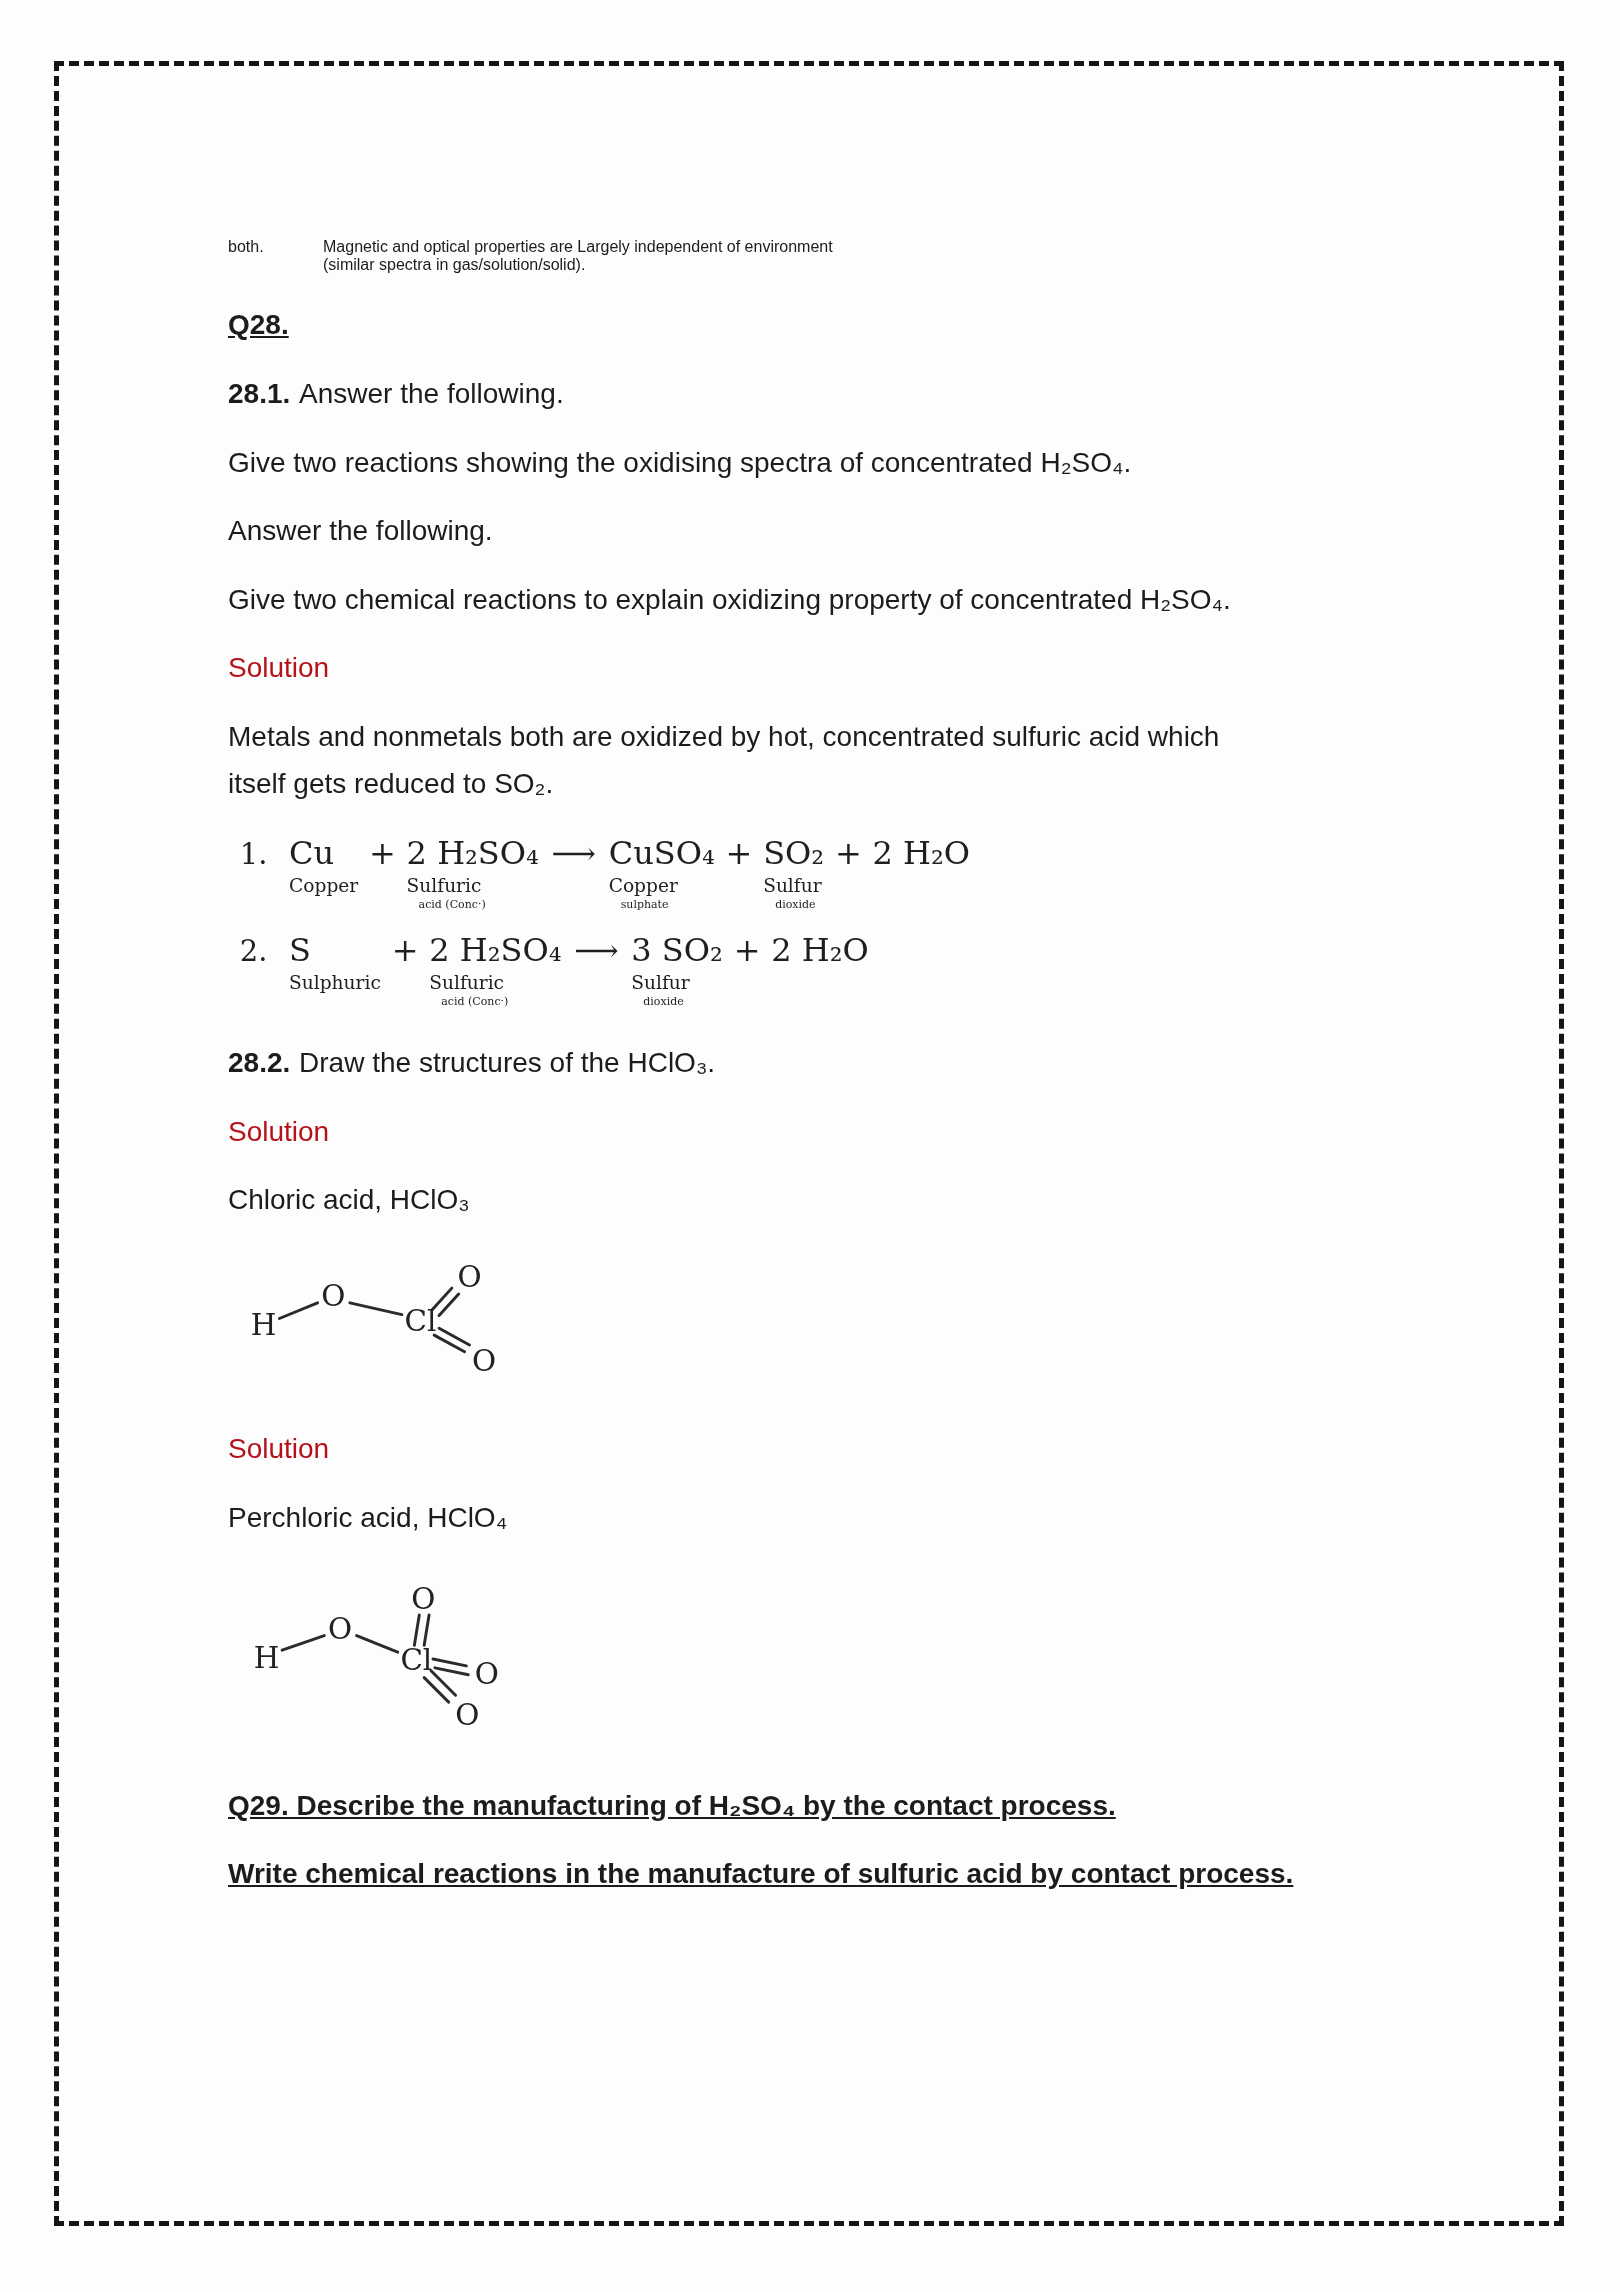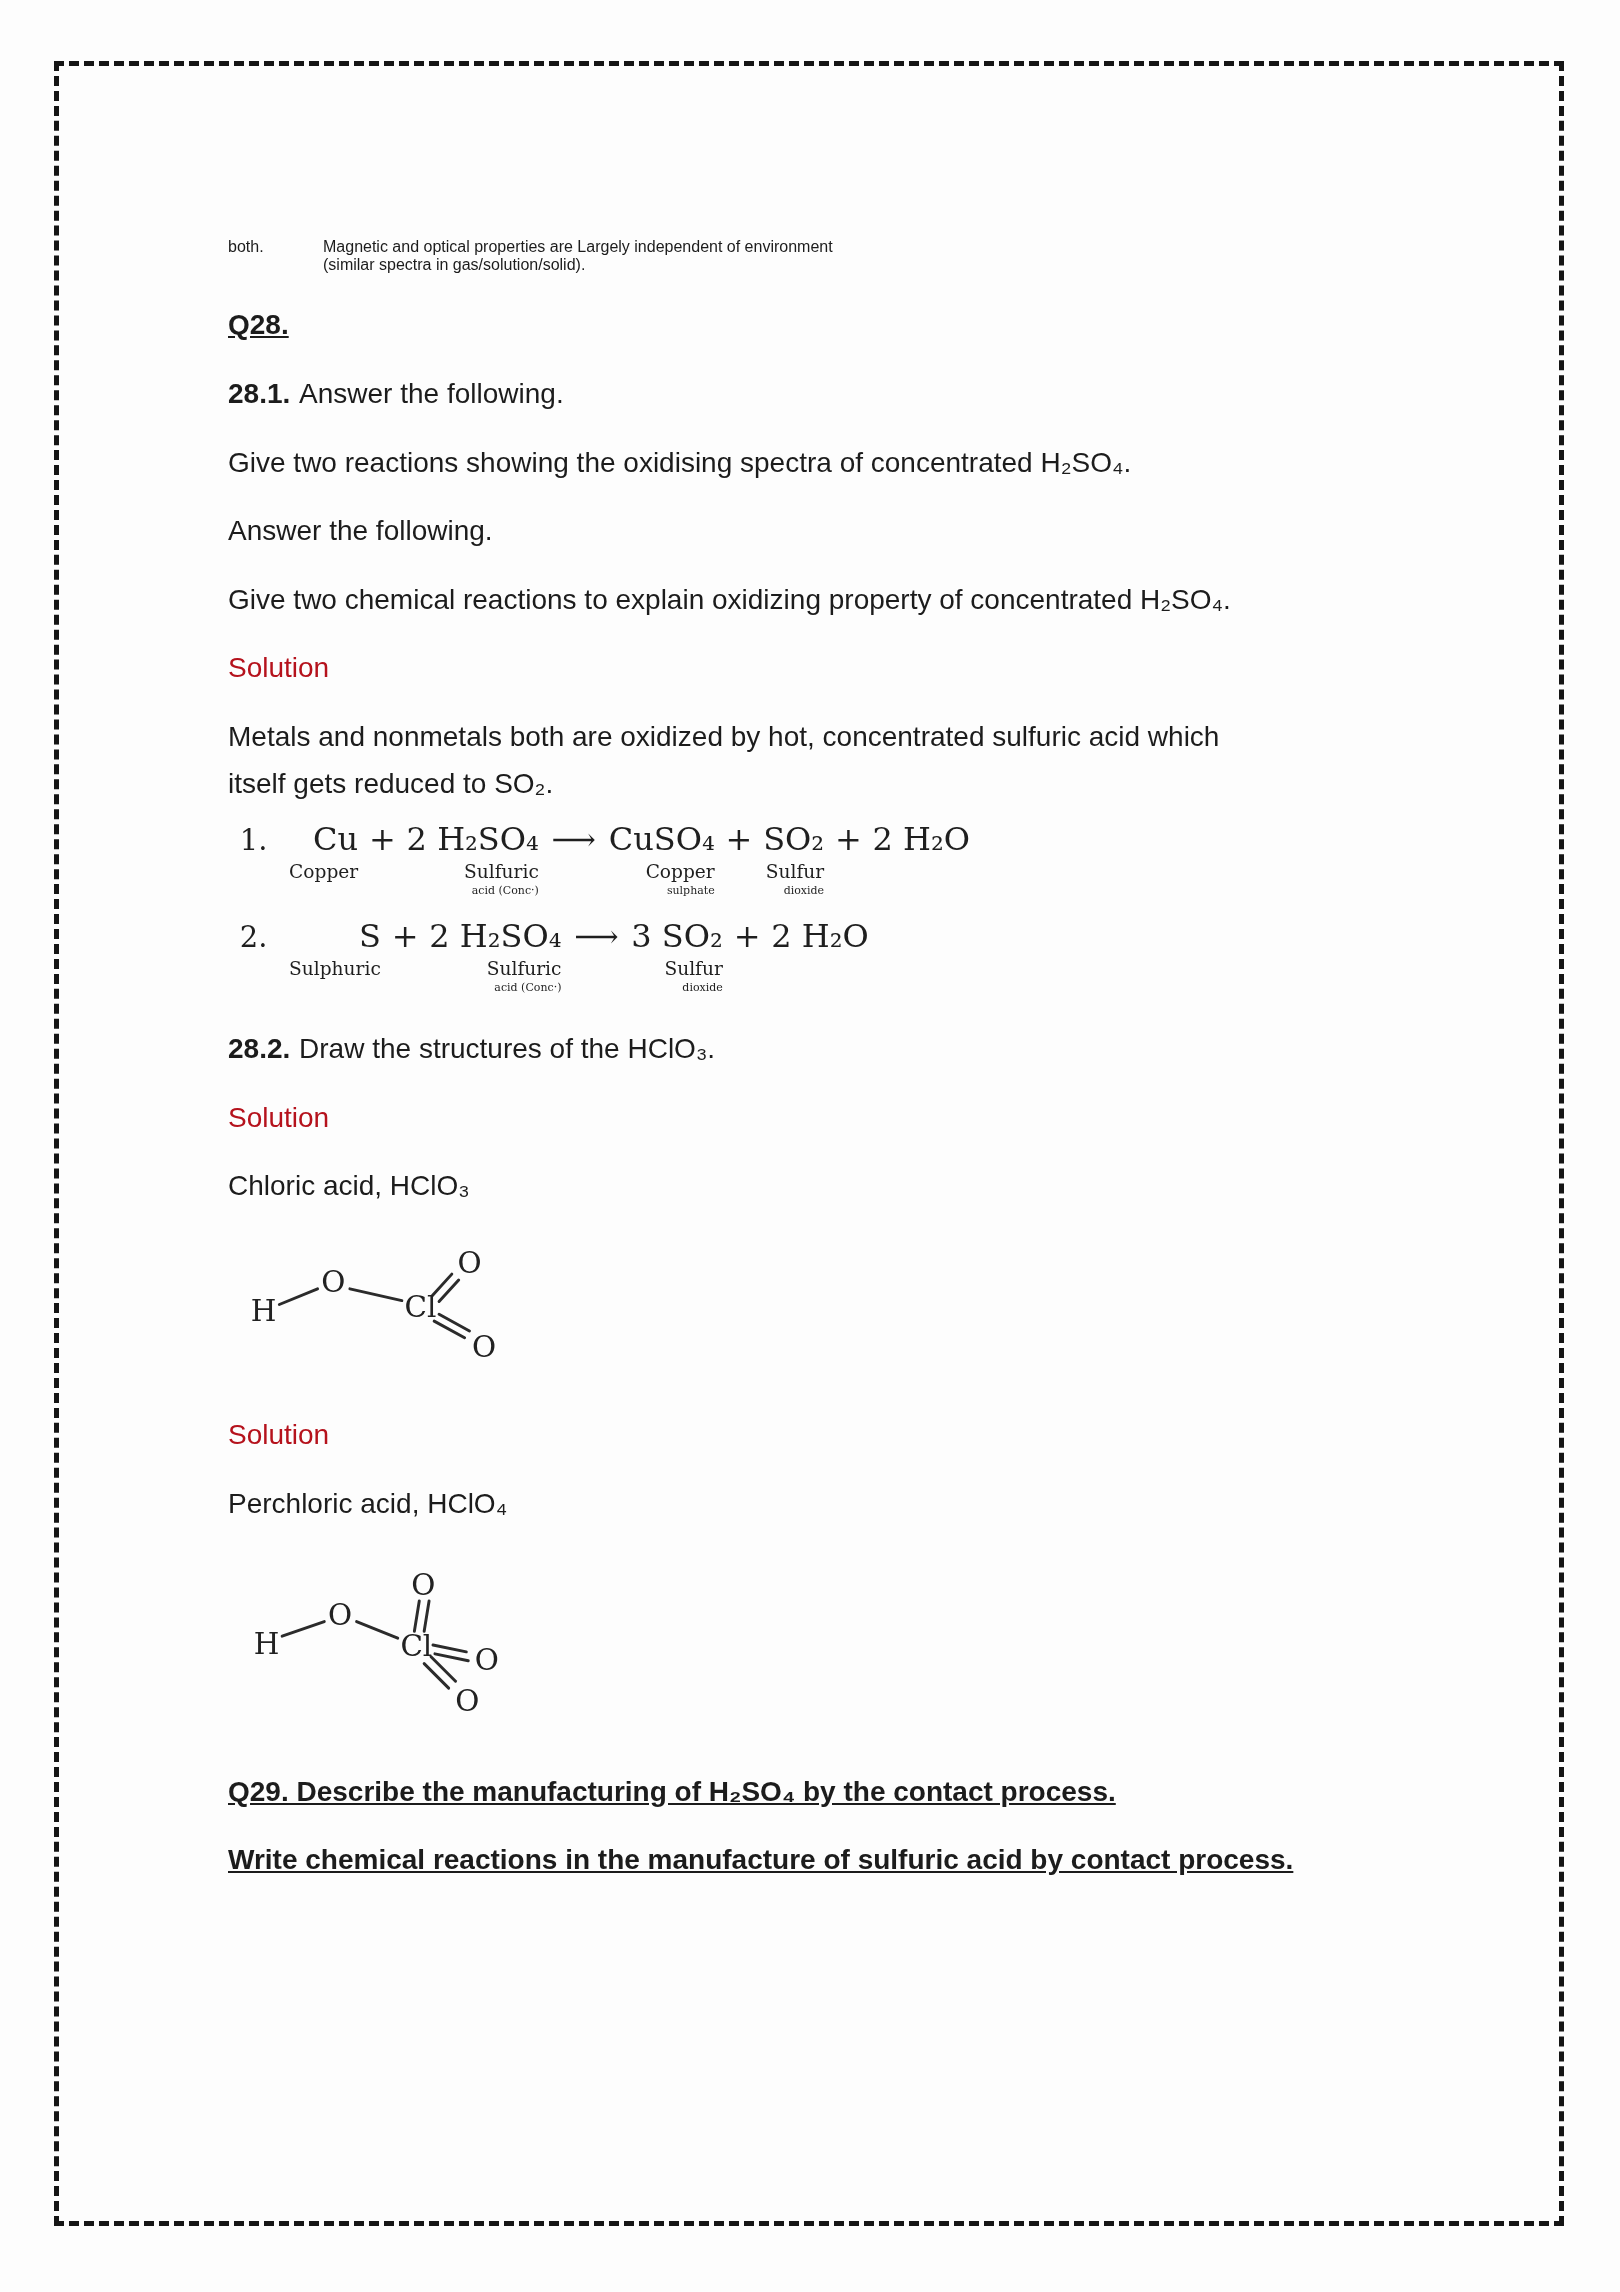--- a/index.html
+++ b/index.html
@@ -27,21 +27,21 @@
   .solution { color:var(--solution-red, #b5121c); font-weight:500; }
 
   
   .equations {
     margin:5.9px 0 29px 11.8px;
     font-family:"DejaVu Serif","Liberation Serif",serif;
     color:#1f1f1f;
   }
   .equation { display:flex; align-items:baseline; margin-bottom:15.7px; }
   .eq-num { font-size:29px; line-height:43px; margin-right:21.6px; }
-  .term { display:inline-flex; flex-direction:column; align-items:flex-end; }
+  .term { display:inline-flex; flex-direction:column; align-items:flex-start; }
   .formula { font-size:32px; line-height:43px; white-space:pre; }
   .term-label { font-size:18.6px; line-height:21.6px; white-space:nowrap; }
   .term-label.small { font-size:11px; line-height:16.7px;margin-left:12px; }
   .op { font-size:32px; line-height:43px; margin:0 10.8px; }
   .arrow { font-size:31px; line-height:43px; margin:0 12.7px; }
 
   
   .structure { display:block; margin:13.7px 0 33px 13.7px; }
   .structure.second { margin:7.8px 0 23.5px 13.7px; }
   svg text {
@@ -70,21 +70,21 @@
   <p class="para"><b class="prefix">28.1.</b><span>Answer the following.</span></p>
 
   <p class="para">Give two reactions showing the oxidising spectra of concentrated H₂SO₄.</p>
 
   <p class="para">Answer the following.</p>
 
   <p class="para">Give two chemical reactions to explain oxidizing property of concentrated H₂SO₄.</p>
 
   <p class="para solution">Solution</p>
 
-  <div class="para" style="margin-bottom:11px;">
+  <div class="para" style="margin-bottom:25px;">
     <span class="line">Metals and nonmetals both are oxidized by hot, concentrated sulfuric acid which</span>
     <span class="line">itself gets reduced to SO₂.</span>
   </div>
 
   <div class="equations">
 
     <div class="equation">
       <span class="eq-num">1.</span>
       <span class="term">
         <span class="formula">Cu</span>

